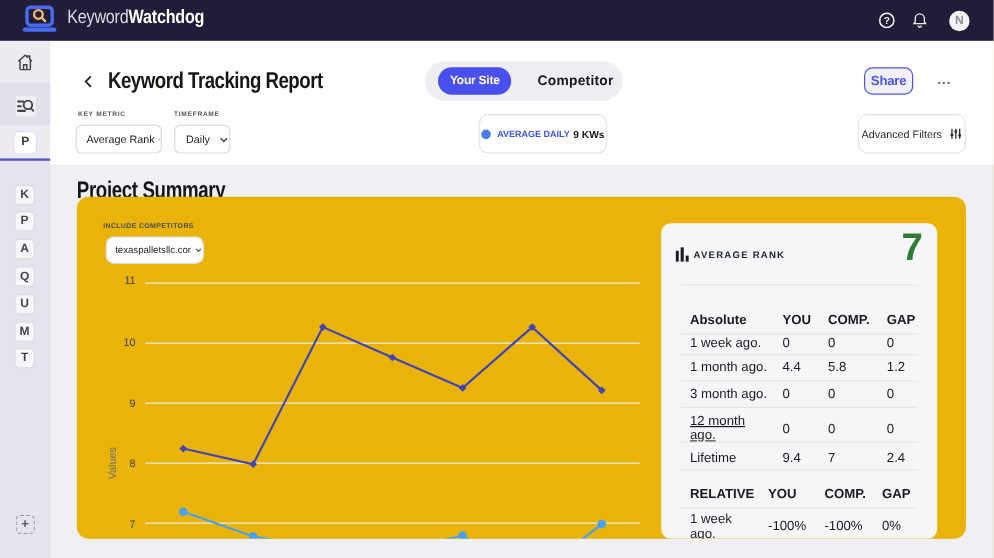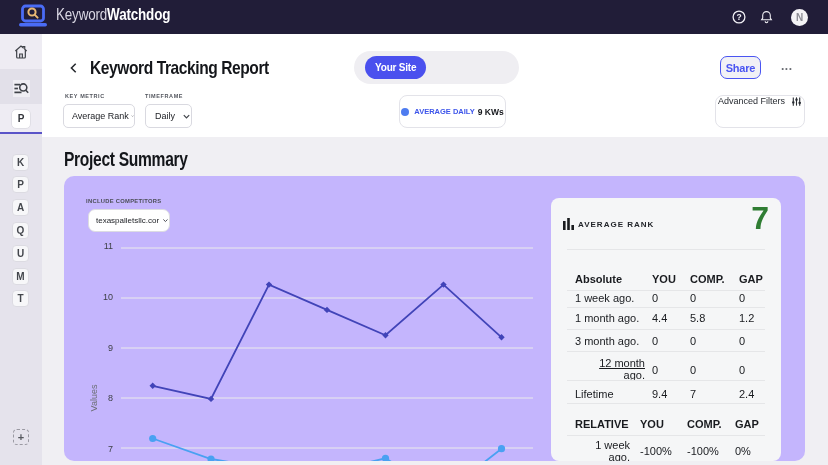--- a/index.html
+++ b/index.html
@@ -26,25 +26,25 @@
 #backarr { position:absolute; }
 #title { position:absolute; left:48px; top:23px; font-size:19px; font-weight:bold; color:#14161a; letter-spacing:-0.5px; white-space:nowrap; transform:scaleX(0.818); transform-origin:0 0; }
 #toggle { position:absolute; left:312px; top:17px; width:165px; height:33px; background:#efeef2; border-radius:17px; }
 #tog-site { position:absolute; left:11px; top:5px; height:23px; padding:0 10px; background:#4a50ee; border-radius:12px; color:#ffffff; font-size:10px; font-weight:bold; display:flex; align-items:center; letter-spacing:-0.2px; }
 #tog-comp { position:absolute; left:94px; top:0; height:33px; display:flex; align-items:center; font-size:11.5px; font-weight:bold; color:#17181d; letter-spacing:0.2px; }
 #sharebtn { position:absolute; left:678px; top:22px; width:41px; height:23px; border:1.5px solid #4a55f2; border-radius:7px; color:#4a55f2; font-size:11px; font-weight:bold; display:flex; align-items:center; justify-content:center; background:#f1f1f6; letter-spacing:-0.2px; }
 #dots { position:absolute; left:739px; top:25px; font-size:12px; font-weight:bold; color:#6a6d73; letter-spacing:0.5px; }
 .ctl-label { position:absolute; font-size:5.5px; font-weight:bold; letter-spacing:0.6px; color:#53565e; }
 .dd { position:absolute; top:70px; height:24px; background:#fff; border:1px solid #d9d9e0; border-radius:5px; display:flex; align-items:center; font-size:9px; color:#1b1d22; white-space:nowrap; }
 #trackpill { position:absolute; left:357px; top:61px; width:107px; height:33px; background:#fff; border:1px solid #e3e3e9; border-radius:8px; display:flex; align-items:center; justify-content:center; white-space:nowrap; }
-#advfilt { position:absolute; left:673px; top:61px; width:90px; height:33px; background:#fff; border:1px solid #e3e3e9; border-radius:8px; display:flex; align-items:flex-start; justify-content:center; font-size:9px; color:#272b31; white-space:nowrap; }
+#advfilt { position:absolute; left:673px; top:61px; width:90px; height:33px; background:#fff; border:1px solid #e3e3e9; border-radius:8px; display:flex; align-items:center; justify-content:center; font-size:9px; color:#272b31; white-space:nowrap; }
 
 #psummary { position:absolute; left:64px; top:148px; font-size:20px; font-weight:bold; color:#14161a; letter-spacing:-0.4px; white-space:nowrap; transform:scaleX(0.78); transform-origin:0 0; }
 
-#card { position:absolute; left:64px; top:176px; width:741px; height:285px; background:#c4b5fd; border-radius:10px; overflow:hidden;text-align:right; }
+#card { position:absolute; left:64px; top:164px; width:741px; height:285px; background:#eab308; border-radius:10px; overflow:hidden; }
 #inc-label { position:absolute; left:22px; top:22px; font-size:5.8px; font-weight:bold; letter-spacing:0.3px; color:#4a4d55; }
 #inc-dd { position:absolute; left:24px; top:33px; width:82px; height:23px; background:#fff; border:1px solid #dcdce2; border-radius:7px; display:flex; align-items:center; font-size:8px; color:#1b1d22; white-space:nowrap; }
 #chartsvg { position:absolute; left:0; top:0; }
 
 #panel { position:absolute; left:487px; top:22px; width:230px; height:263px; background:#f5f6f7; border-radius:8px; }
 #avglabel { font-size:8px; font-weight:bold; letter-spacing:1px; color:#23262b; }
 #big7 { position:absolute; right:12px; top:2px; font-size:32px; font-weight:bold; color:#2f7d33; }
 .pdiv { position:absolute; left:16px; right:16px; height:1px; background:#e5e6e8; }
 .prow { position:absolute; left:16px; right:16px; font-size:11px; color:#191b1f; }
 .prow span { position:absolute; top:0; }
@@ -103,20 +103,21 @@
   <div class="plus" style="top:395px">+</div>
 </div>
 
 <div id="topsec">
   <svg id="backarr" width="12" height="14" viewBox="0 0 14 14" style="left:26px; top:27px;">
       <polyline points="9,2 4,7 9,12" fill="none" stroke="#26292e" stroke-width="1.8"></polyline>
     </svg>
   <div id="title">Keyword Tracking Report</div>
   <div id="toggle">
     <div id="tog-site">Your Site</div>
+    <div id="tog-comp">Competitor</div>
   </div>
   <div id="sharebtn">Share</div>
   <div id="dots">...</div>
   <div class="ctl-label" style="left:23px; top:59px;">KEY METRIC</div>
   <div class="ctl-label" style="left:103px; top:59px;">TIMEFRAME</div>
   <div class="dd" style="left:21px; width:72px; padding-left:8px;">Average Rank
     <svg width="8" height="8" viewBox="0 0 10 10" style="margin-left:2px">
         <polyline points="2,3.5 5,6.5 8,3.5" fill="none" stroke="#43464c" stroke-width="1.4"></polyline>
       </svg>
   </div>

